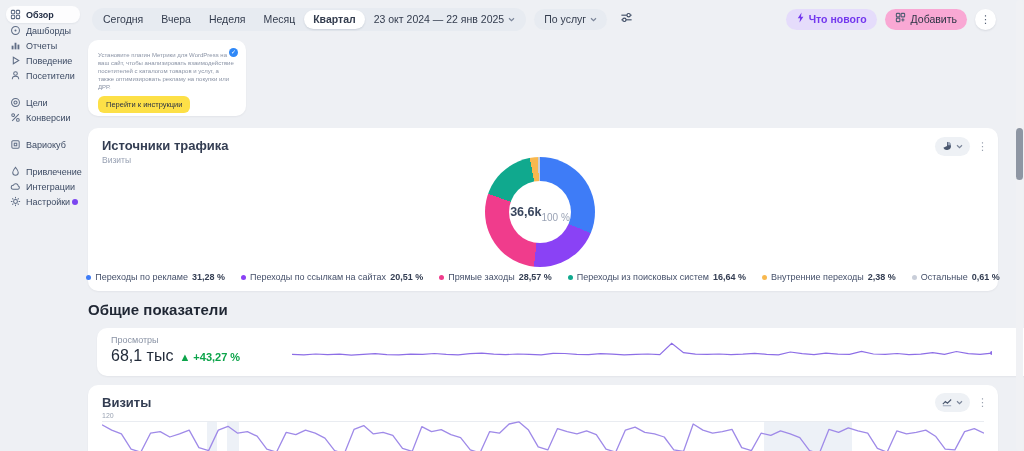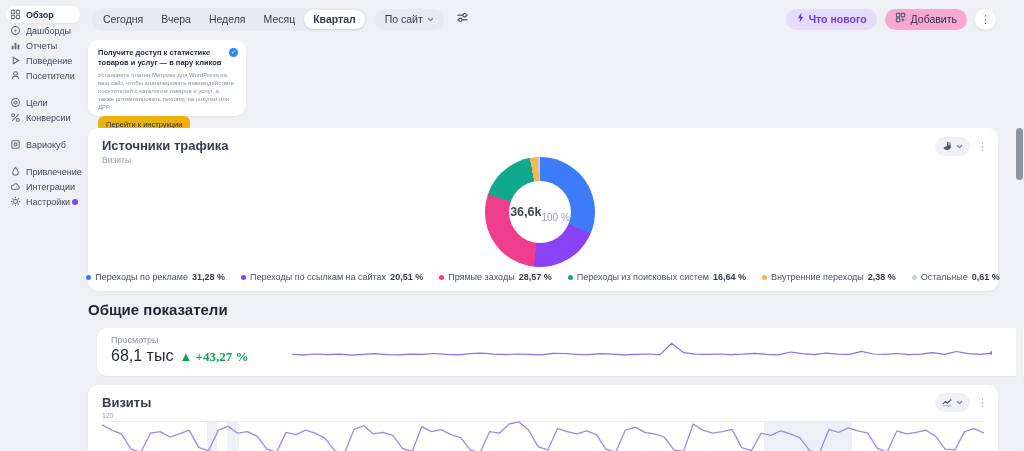--- a/index.html
+++ b/index.html
@@ -35,21 +35,21 @@
   .kebab-btn { width:21px; height:21px; border-radius:50%; background:#fff; border:none; box-shadow:0 1px 2px rgba(20,30,60,.1); color:#525e74; font-size:11px; cursor:pointer; line-height:21px; }
 
   
   .card { position:absolute; background:#fff; border-radius:10px; box-shadow:0 1px 2px rgba(16,24,40,.05); }
 
   
   .promo { left:88px; top:40px; width:158px; height:76px; padding:8px 10px; }
   .promo-title { font-size:7.5px; font-weight:bold; color:#222d44; line-height:1.3; padding-right:12px; }
   .promo-check { position:absolute; right:8px; top:8px; width:9px; height:9px; border-radius:50%; background:#2f88f7; color:#fff; font-size:6px; line-height:9px; text-align:center; }
   .promo-body { font-size:6px; color:#8a93a5; line-height:1.35; margin-top:3px; }
-  .promo-btn { margin-top:5px; background:#eab308; border:none; border-radius:6px; font-size:7.5px; color:#2c3344; padding:4px 8px; cursor:pointer; font-family:inherit; }
+  .promo-btn { margin-top:5px; background:#fde047; border:none; border-radius:6px; font-size:7.5px; color:#2c3344; padding:4px 8px; cursor:pointer; font-family:inherit; }
 
   
   .traffic { left:88px; top:128px; width:910px; height:163px; }
   .card-title { position:absolute; left:14px; top:10px; font-size:13px; font-weight:bold; color:#333d52; }
   .card-sub { position:absolute; left:14px; top:27px; font-size:8.5px; color:#98a1b3; }
   .card-controls { position:absolute; right:10px; top:9px; display:flex; align-items:center; gap:7px; }
   .ctrl-pill { display:inline-flex; align-items:center; gap:4px; background:#eef1f5; border:none; border-radius:10px; padding:0 7px; height:19px; cursor:pointer; }
   .ctrl-pill svg.gl { width:10px; height:10px; }
   .kebab { color:#9aa2b0; font-size:11px; cursor:pointer; background:none; border:none; line-height:19px; }
 
@@ -65,21 +65,21 @@
   .lg-pct { font-size:9px; color:#333d52; font-weight:bold; white-space:nowrap; }
 
   
   .section-title { position:absolute; left:88px; top:301px; font-size:15px; font-weight:bold; color:#1f2633; }
 
   
   .views { left:97px; top:328px; width:1004px; height:48px; }
   .views-label { position:absolute; left:14px; top:7px; font-size:9px; color:#8a93a5; }
   .views-value-row { position:absolute; left:14px; top:19px; display:flex; align-items:baseline; gap:6px; }
   .views-value { font-size:16px; font-weight:normal; color:#222b3a; }
-  .views-delta { font-size:13px; font-weight:bold;font-family:Liberation Serif, serif; }
+  .views-delta { font-size:11px; font-weight:bold; }
   .views-spark { position:absolute; left:195px; top:13px; }
   .views-kebab { position:absolute; right:8px; top:14px; }
 
   
   .visits { left:88px; top:385px; width:910px; height:80px; overflow:hidden; }
   .visits-controls { position:absolute; right:10px; top:8px; display:flex; align-items:center; gap:7px; }
   .ytick { position:absolute; left:14px; top:27px; font-size:7px; color:#9aa3b3; }
   .gridline { position:absolute; left:14px; right:14px; top:36px; height:1px; background:#e9ecf1; }
   .bands { position:absolute; left:14px; right:14px; top:36px; bottom:0; }
   .band { position:absolute; top:0; bottom:0; background:#edf1f7; border-radius:2px; }
@@ -216,23 +216,31 @@
       </div>
     <div class="seg-item">
         <span>Неделя</span>
       </div>
     <div class="seg-item">
         <span>Месяц</span>
       </div>
     <div class="seg-item selected">
         <span>Квартал</span>
       </div>
+    <div class="seg-item">
+      <span>23 окт 2024 — 22 янв 2025</span>
+      <span class="chev">
+          <svg viewBox="0 0 8 6">
+            <path d="M1 1.5 L4 4.5 L7 1.5"></path>
+          </svg>
+        </span>
+    </div>
   </div>
   <div class="pill">
-    <span>По сайт</span>
+    <span>По услуг</span>
     <span class="chev">
         <svg viewBox="0 0 8 6">
           <path d="M1 1.5 L4 4.5 L7 1.5"></path>
         </svg>
       </span>
   </div>
   <button class="iconbtn">
     <span><svg viewBox="0 0 14 14" width="13" height="13">
           <line x1="1.5" y1="4.5" x2="12.5" y2="4.5" stroke="#3c4a63" stroke-width="1.2"></line>
           <circle cx="9.3" cy="4.5" r="1.8" fill="#fff" stroke="#3c4a63" stroke-width="1.2"></circle>
@@ -255,21 +263,20 @@
             <line x1="8.6" y1="6.9" x2="8.6" y2="10.3"></line>
             <line x1="6.9" y1="8.6" x2="10.3" y2="8.6"></line>
           </svg></span>
       <span>Добавить</span>
     </button>
     <button class="kebab-btn">⋮</button>
   </div>
 </div>
 
 <section class="card promo">
-  <div class="promo-title">Получите доступ к статистике товаров и услуг — в пару кликов</div>
   <div class="promo-check">✓</div>
   <div class="promo-body">Установите плагин Метрики для WordPress на ваш сайт, чтобы анализировать взаимодействие посетителей с каталогом товаров и услуг, а также оптимизировать рекламу на покупки или ДРР.</div>
   <button class="promo-btn">Перейти к инструкции</button>
 </section>
 
 <section class="card traffic">
   <div class="card-title">Источники трафика</div>
   <div class="card-sub">Визиты</div>
   <div class="card-controls">
     <button class="ctrl-pill">

